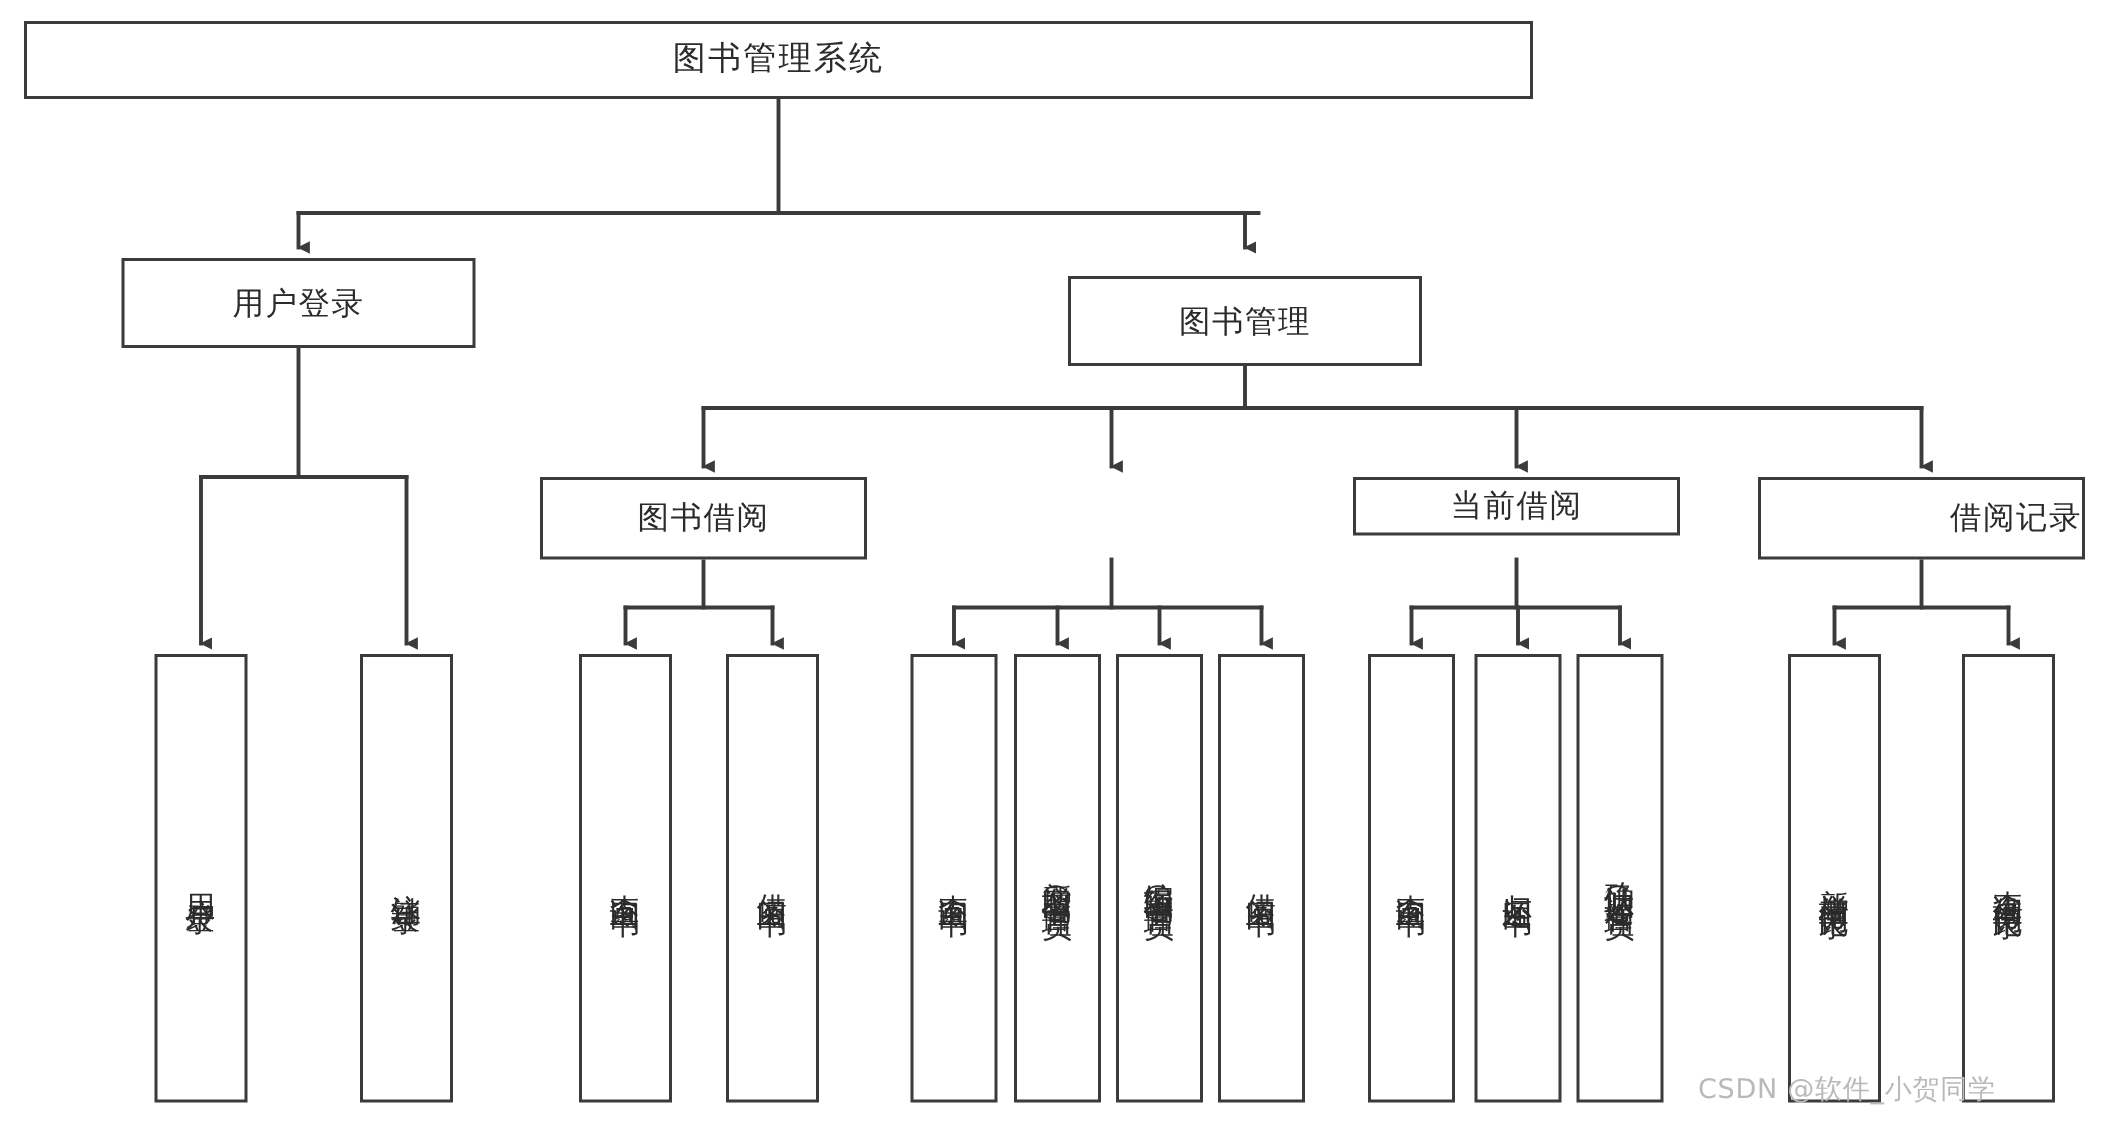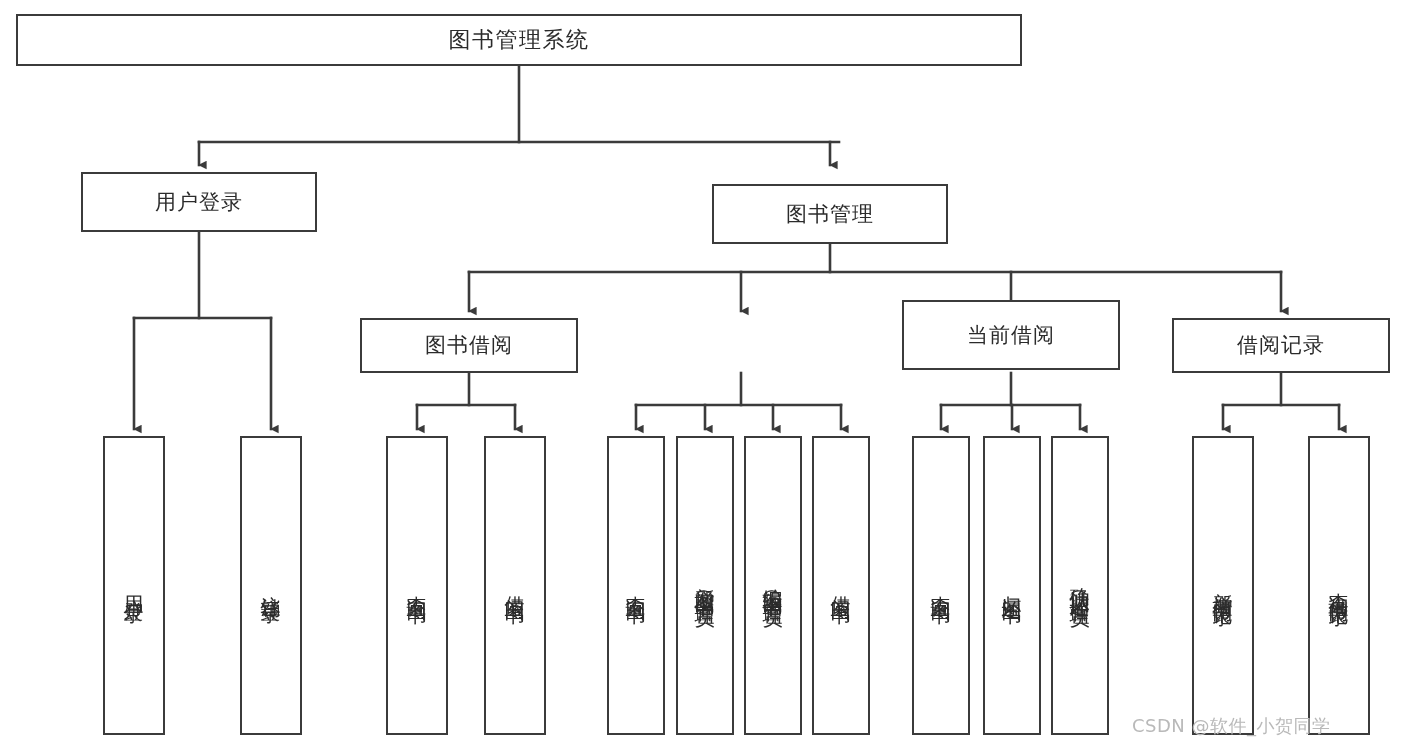--- a/index.html
+++ b/index.html
@@ -140,25 +140,25 @@
 
   <div class="node h" style="left:712px; top:184px; width:236px; height:60px;">
     <span class="node-label">图书管理</span>
   </div>
 
   <div class="node h" style="left:360px; top:318px; width:218px; height:55px;">
     <span class="node-label">图书借阅</span>
   </div>
 
 
-  <div class="node h" style="left:902px; top:300px; width:218px; height:70px;">
+  <div class="node h" style="left:902px; top:318px; width:218px; height:39px;">
     <span class="node-label">当前借阅</span>
   </div>
 
-  <div class="node h" style="left:1172px; top:318px; width:218px; height:55px;">
+  <div class="node h" style="left:1172px; top:318px; width:218px; height:55px;justify-content:flex-end;">
     <span class="node-label">借阅记录</span>
   </div>
 
   <div class="node v" style="left:103px; top:436px; width:62px; height:299px;">
     <span class="node-label">用户登录</span>
   </div>
 
   <div class="node v" style="left:240px; top:436px; width:62px; height:299px;">
     <span class="node-label">注销登录</span>
   </div>

